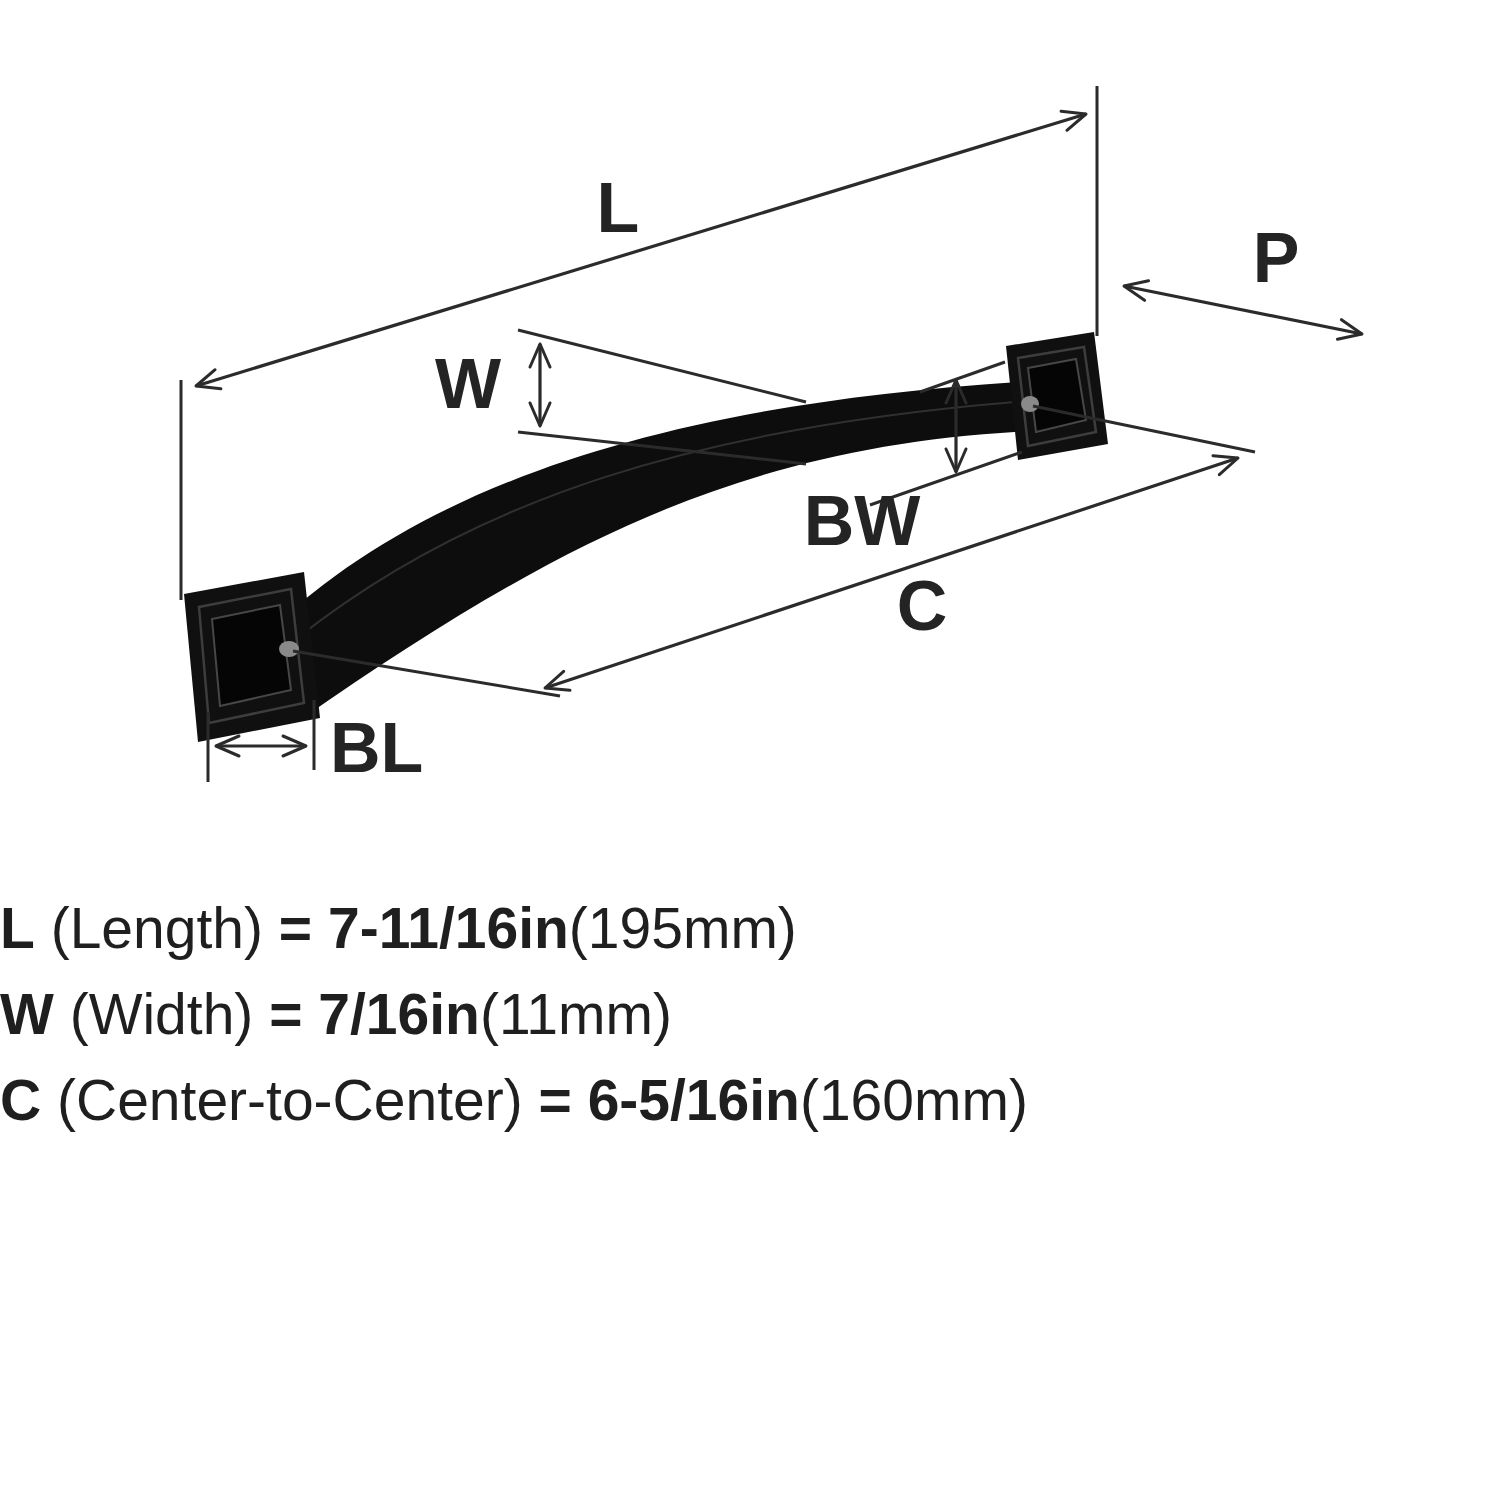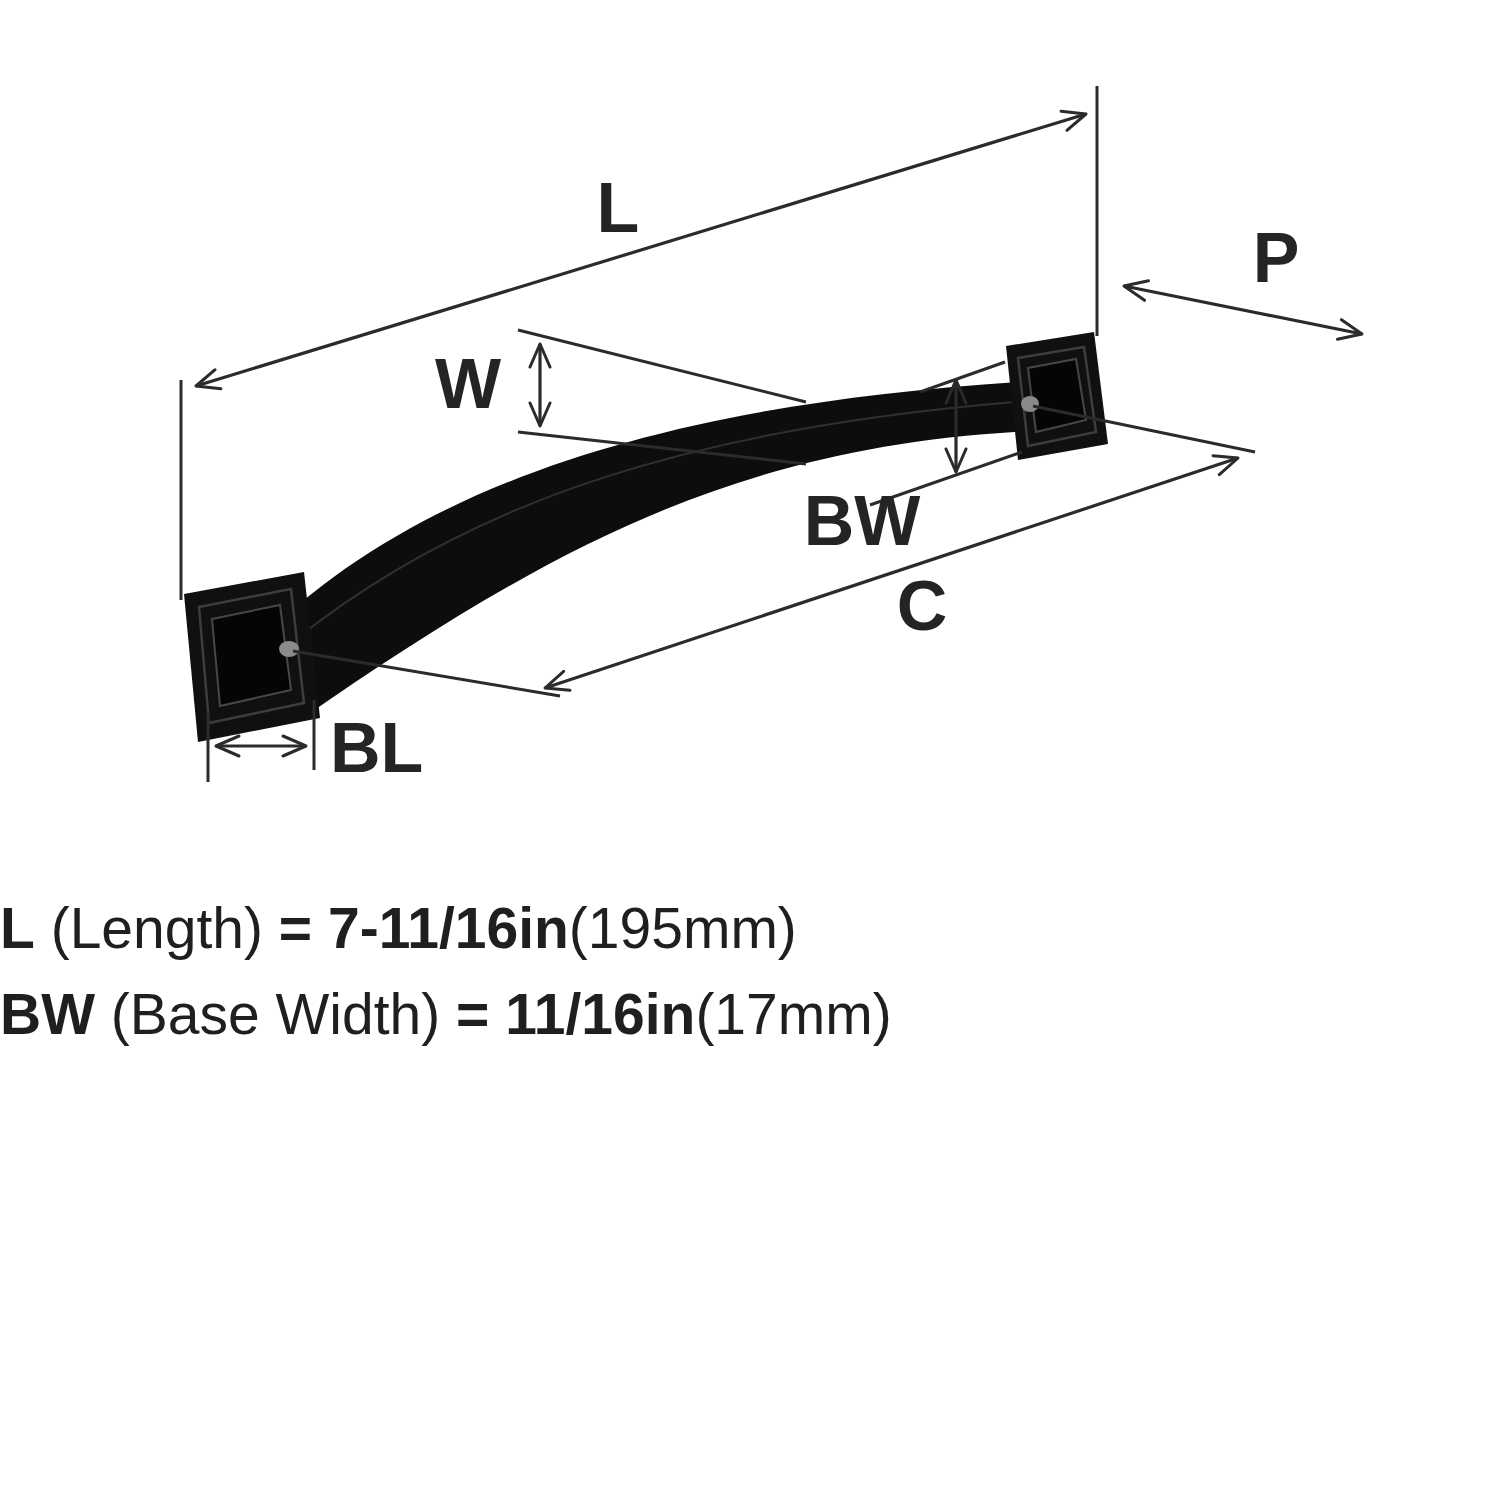--- a/index.html
+++ b/index.html
@@ -134,25 +134,31 @@
 
   <div class="specs">
 
     <div class="spec-row">
       <span class="lbl">L</span>
       <span class="desc">(Length)</span>
       <span class="eq">=</span>
       <span class="val">7-11/16in</span><span class="metric">(195mm)</span>
     </div>
 
-
-
+    <div class="spec-row">
+      <span class="lbl">W</span>
+      <span class="desc">(Width)</span>
+      <span class="eq">=</span>
+      <span class="val">7/16in</span><span class="metric">(11mm)</span>
+    </div>
 
 
     <div class="spec-row">
-      <span class="lbl">BW</span>
-      <span class="desc">(Base Width)</span>
+      <span class="lbl">C</span>
+      <span class="desc">(Center-to-Center)</span>
       <span class="eq">=</span>
-      <span class="val">11/16in</span><span class="metric">(17mm)</span>
+      <span class="val">6-5/16in</span><span class="metric">(160mm)</span>
     </div>
+
+
 
   </div>
 </div>
 
 </body></html>

